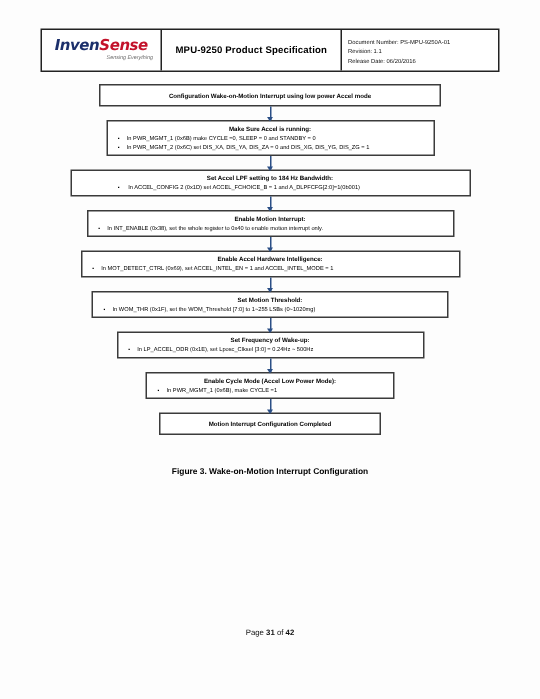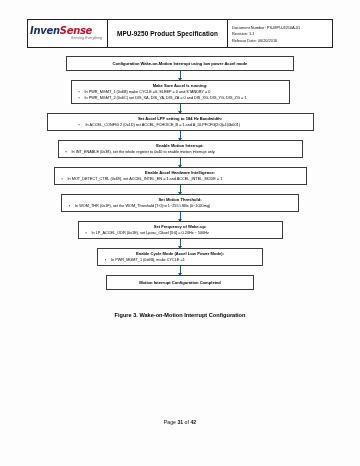--- a/index.html
+++ b/index.html
@@ -34,21 +34,21 @@
     display: flex;
     box-sizing: border-box;
     background: #fff;
   }
   .hdr-logo-cell {
     width: 80px;
     border-right: 1px solid #222;
     box-sizing: border-box;
     display: flex;
     flex-direction: column;
-    align-items: flex-start;
+    align-items: center;
     justify-content: center;
     padding: 1px 2px 1px 2px;
   }
   .logo-main {
     font-family: "DejaVu Sans", sans-serif;
     font-weight: bold;
     font-style: italic;
     font-size: 10px;
     line-height: 10px;
     letter-spacing: -0.3px;

